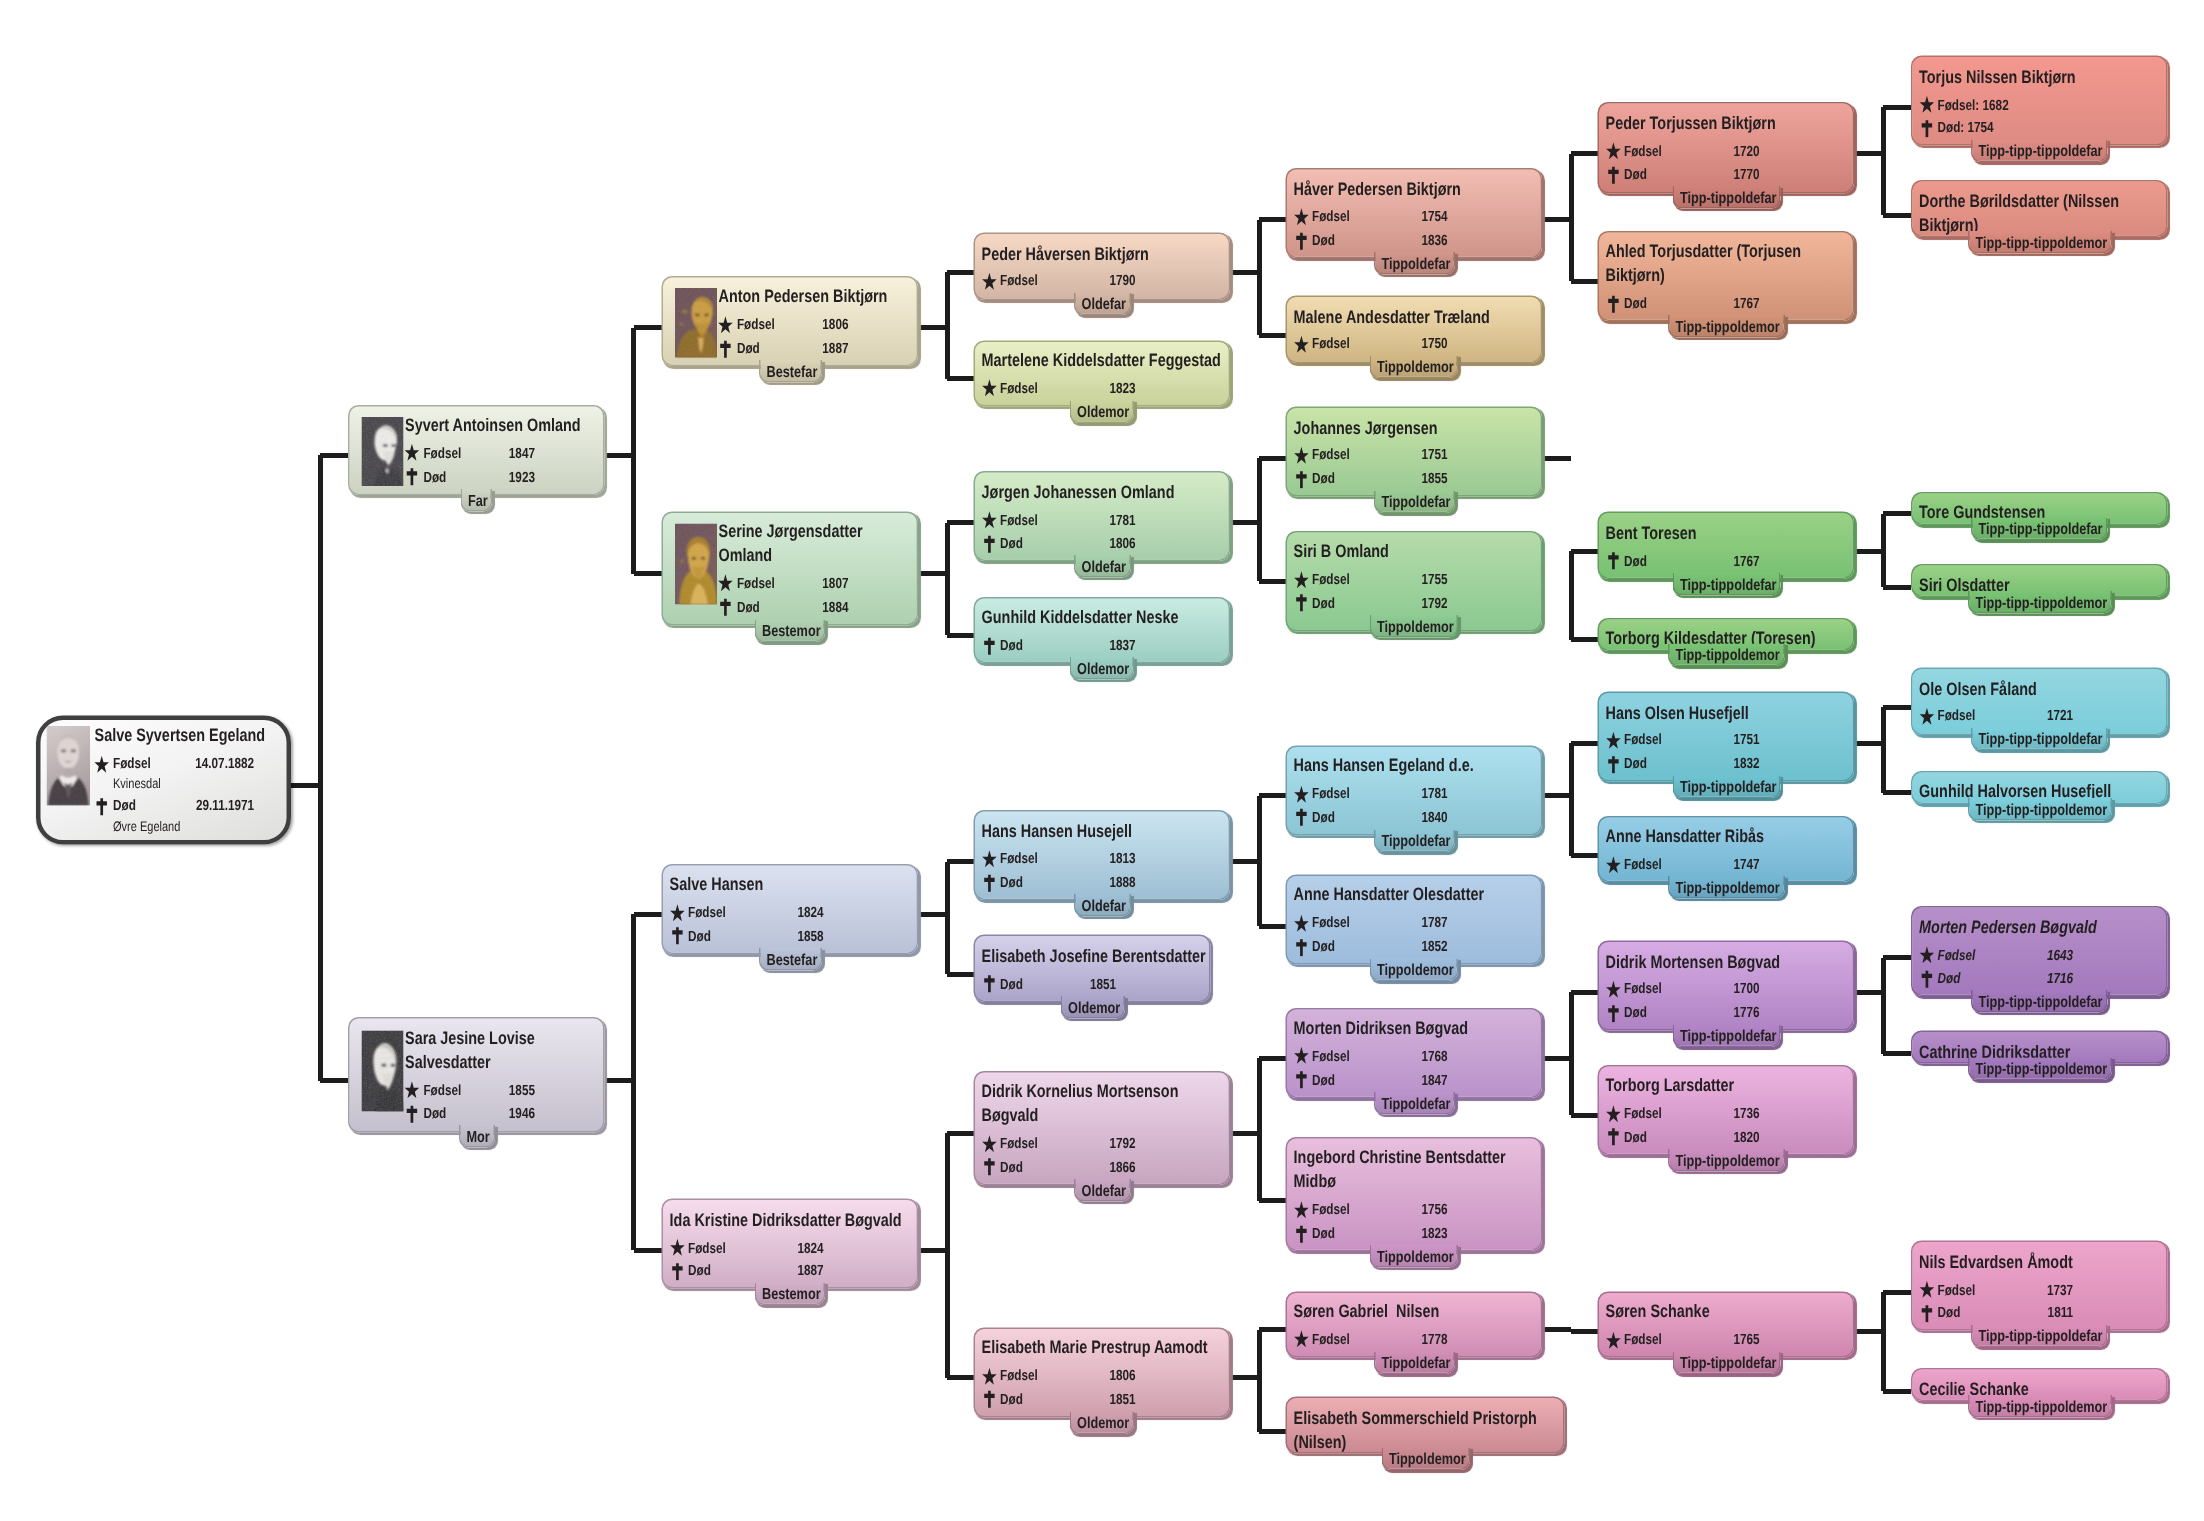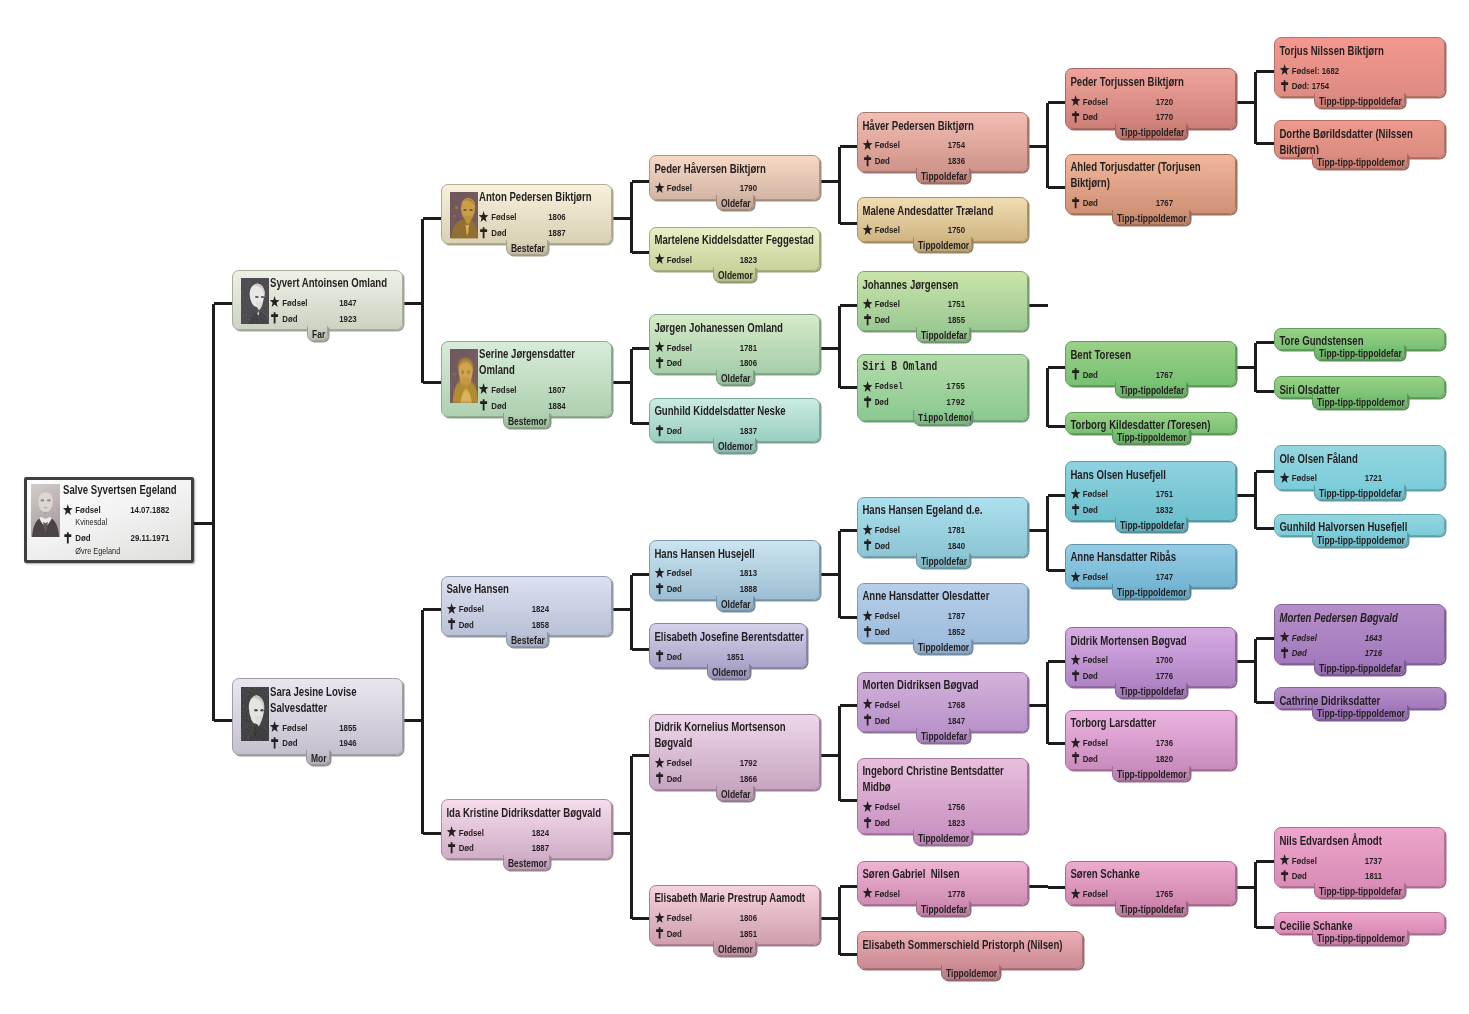--- a/index.html
+++ b/index.html
@@ -29,21 +29,21 @@
   .sub{font-size:9.2px;line-height:12.6px;font-weight:normal;color:#231f20;
        padding-left:15.3px;margin-top:-1.3px;margin-bottom:1.4px;}
   .tag{position:absolute;left:50%;
        border-radius:0 0 6px 6px;border:1px solid rgba(60,45,40,.4);border-top:none;
        box-shadow:1px 2px 2px rgba(0,0,0,.32);white-space:nowrap;
        height:15px;box-sizing:border-box;overflow:hidden;}
   .tagt{display:block;font-size:10.6px;font-weight:bold;color:#231f20;
         line-height:16px;padding:0 5px;transform:scaleX(.8);transform-origin:0 0;}
   .photo{position:absolute;left:9px;top:7px;width:27px;height:47px;}
   
-  .rootcard{border:3.6px solid #3f3f3f;border-radius:2px;
+  .rootcard{border:3.6px solid #3f3f3f;border-radius:18px;
             box-shadow:1px 1px 2px rgba(0,0,0,.35);padding-left:38px;}
 </style>
 </head>
 <body>
 
 <div id="stage">
   <svg id="links" viewBox="0 0 1469 1014">
       <path d="M193.7 523.5 H213.5" stroke="#1c1c1c" stroke-width="3.4" fill="none" shape-rendering="crispEdges"></path>
       <path d="M213.5 303.5 H232" stroke="#1c1c1c" stroke-width="3.4" fill="none" shape-rendering="crispEdges"></path>
       <path d="M213.5 720.5 H232" stroke="#1c1c1c" stroke-width="3.4" fill="none" shape-rendering="crispEdges"></path>
@@ -768,21 +768,21 @@
               <span class="lab">Død</span>
               <span class="val">1855</span>
             </div>
           </div>
         </div>
       </div>
       <div class="tag" style="top: 60px; background: linear-gradient(rgb(157, 205, 150) 0%, rgb(139, 181, 132) 100%); border-color: rgb(120, 157, 115); box-shadow: rgb(114, 149, 109) 1.5px 1.5px 0.5px; width: 54px; margin-left: -27px;">
         <span class="tagt" style="transform: scaleX(0.8);">Tippoldefar</span>
       </div>
     </div>
-    <div class="node" style="left: 857px; top: 349.6px; width: 171px; height: 67px; font-family: Liberation Mono, monospace;">
+    <div class="node" style="left: 857px; top: 349.6px; width: 171px; height: 67px;">
       <div class="card" style="background: linear-gradient(rgb(181, 219, 170) 0%, rgb(139, 201, 145) 100%); border-color: rgb(114, 165, 119); box-shadow: rgb(108, 157, 113) 1.5px 1.5px 0.5px;">
         <div class="inner">
           <div class="pname">Siri B Omland</div>
           <div class="rows">
             <div class="row">
               <span class="gl">
                 <svg viewBox="0 0 20 20" width="11.5" height="12.5" preserveAspectRatio="none" style="transform: translateX(-1px) scaleX(1.22) translateY(-0.4px); transform-origin: 0px 50%; display: block;">
                   <path fill="#231f20" d="M10 0.5 L12.14 7.2 L18.66 7.34 L13.46 11.62 L15.35 18.41 L10 14.35 L4.65 18.41 L6.54 11.62 L1.34 7.34 L7.86 7.2 Z"></path>
                 </svg>
               </span>
@@ -939,21 +939,21 @@
               <span class="lab">Fødsel</span>
               <span class="val">1778</span>
             </div>
           </div>
         </div>
       </div>
       <div class="tag" style="top: 44.3px; background: linear-gradient(rgb(211, 143, 184) 0%, rgb(186, 126, 162) 100%); border-color: rgb(161, 109, 140); box-shadow: rgb(153, 104, 133) 1.5px 1.5px 0.5px; width: 54px; margin-left: -27px;">
         <span class="tagt" style="transform: scaleX(0.8);">Tippoldefar</span>
       </div>
     </div>
-    <div class="node" style="left: 857px; top: 927px; width: 186px; height: 38px; padding-left: 40px;">
+    <div class="node" style="left: 857px; top: 927px; width: 186px; height: 38px;">
       <div class="card" style="background: linear-gradient(rgb(236, 173, 179) 0%, rgb(203, 138, 146) 100%); border-color: rgb(166, 113, 120); box-shadow: rgb(158, 108, 114) 1.5px 1.5px 0.5px;">
         <div class="inner">
           <div class="pname">Elisabeth Sommerschield Pristorph (Nilsen)</div>
           <div class="rows"></div>
         </div>
       </div>
       <div class="tag" style="top: 37.8px; background: linear-gradient(rgb(207, 141, 149) 0%, rgb(183, 124, 131) 100%); border-color: rgb(158, 108, 114); box-shadow: rgb(150, 102, 108) 1.5px 1.5px 0.5px; width: 59px; margin-left: -29.5px;">
         <span class="tagt" style="transform: scaleX(0.8);">Tippoldemor</span>
       </div>
     </div>

